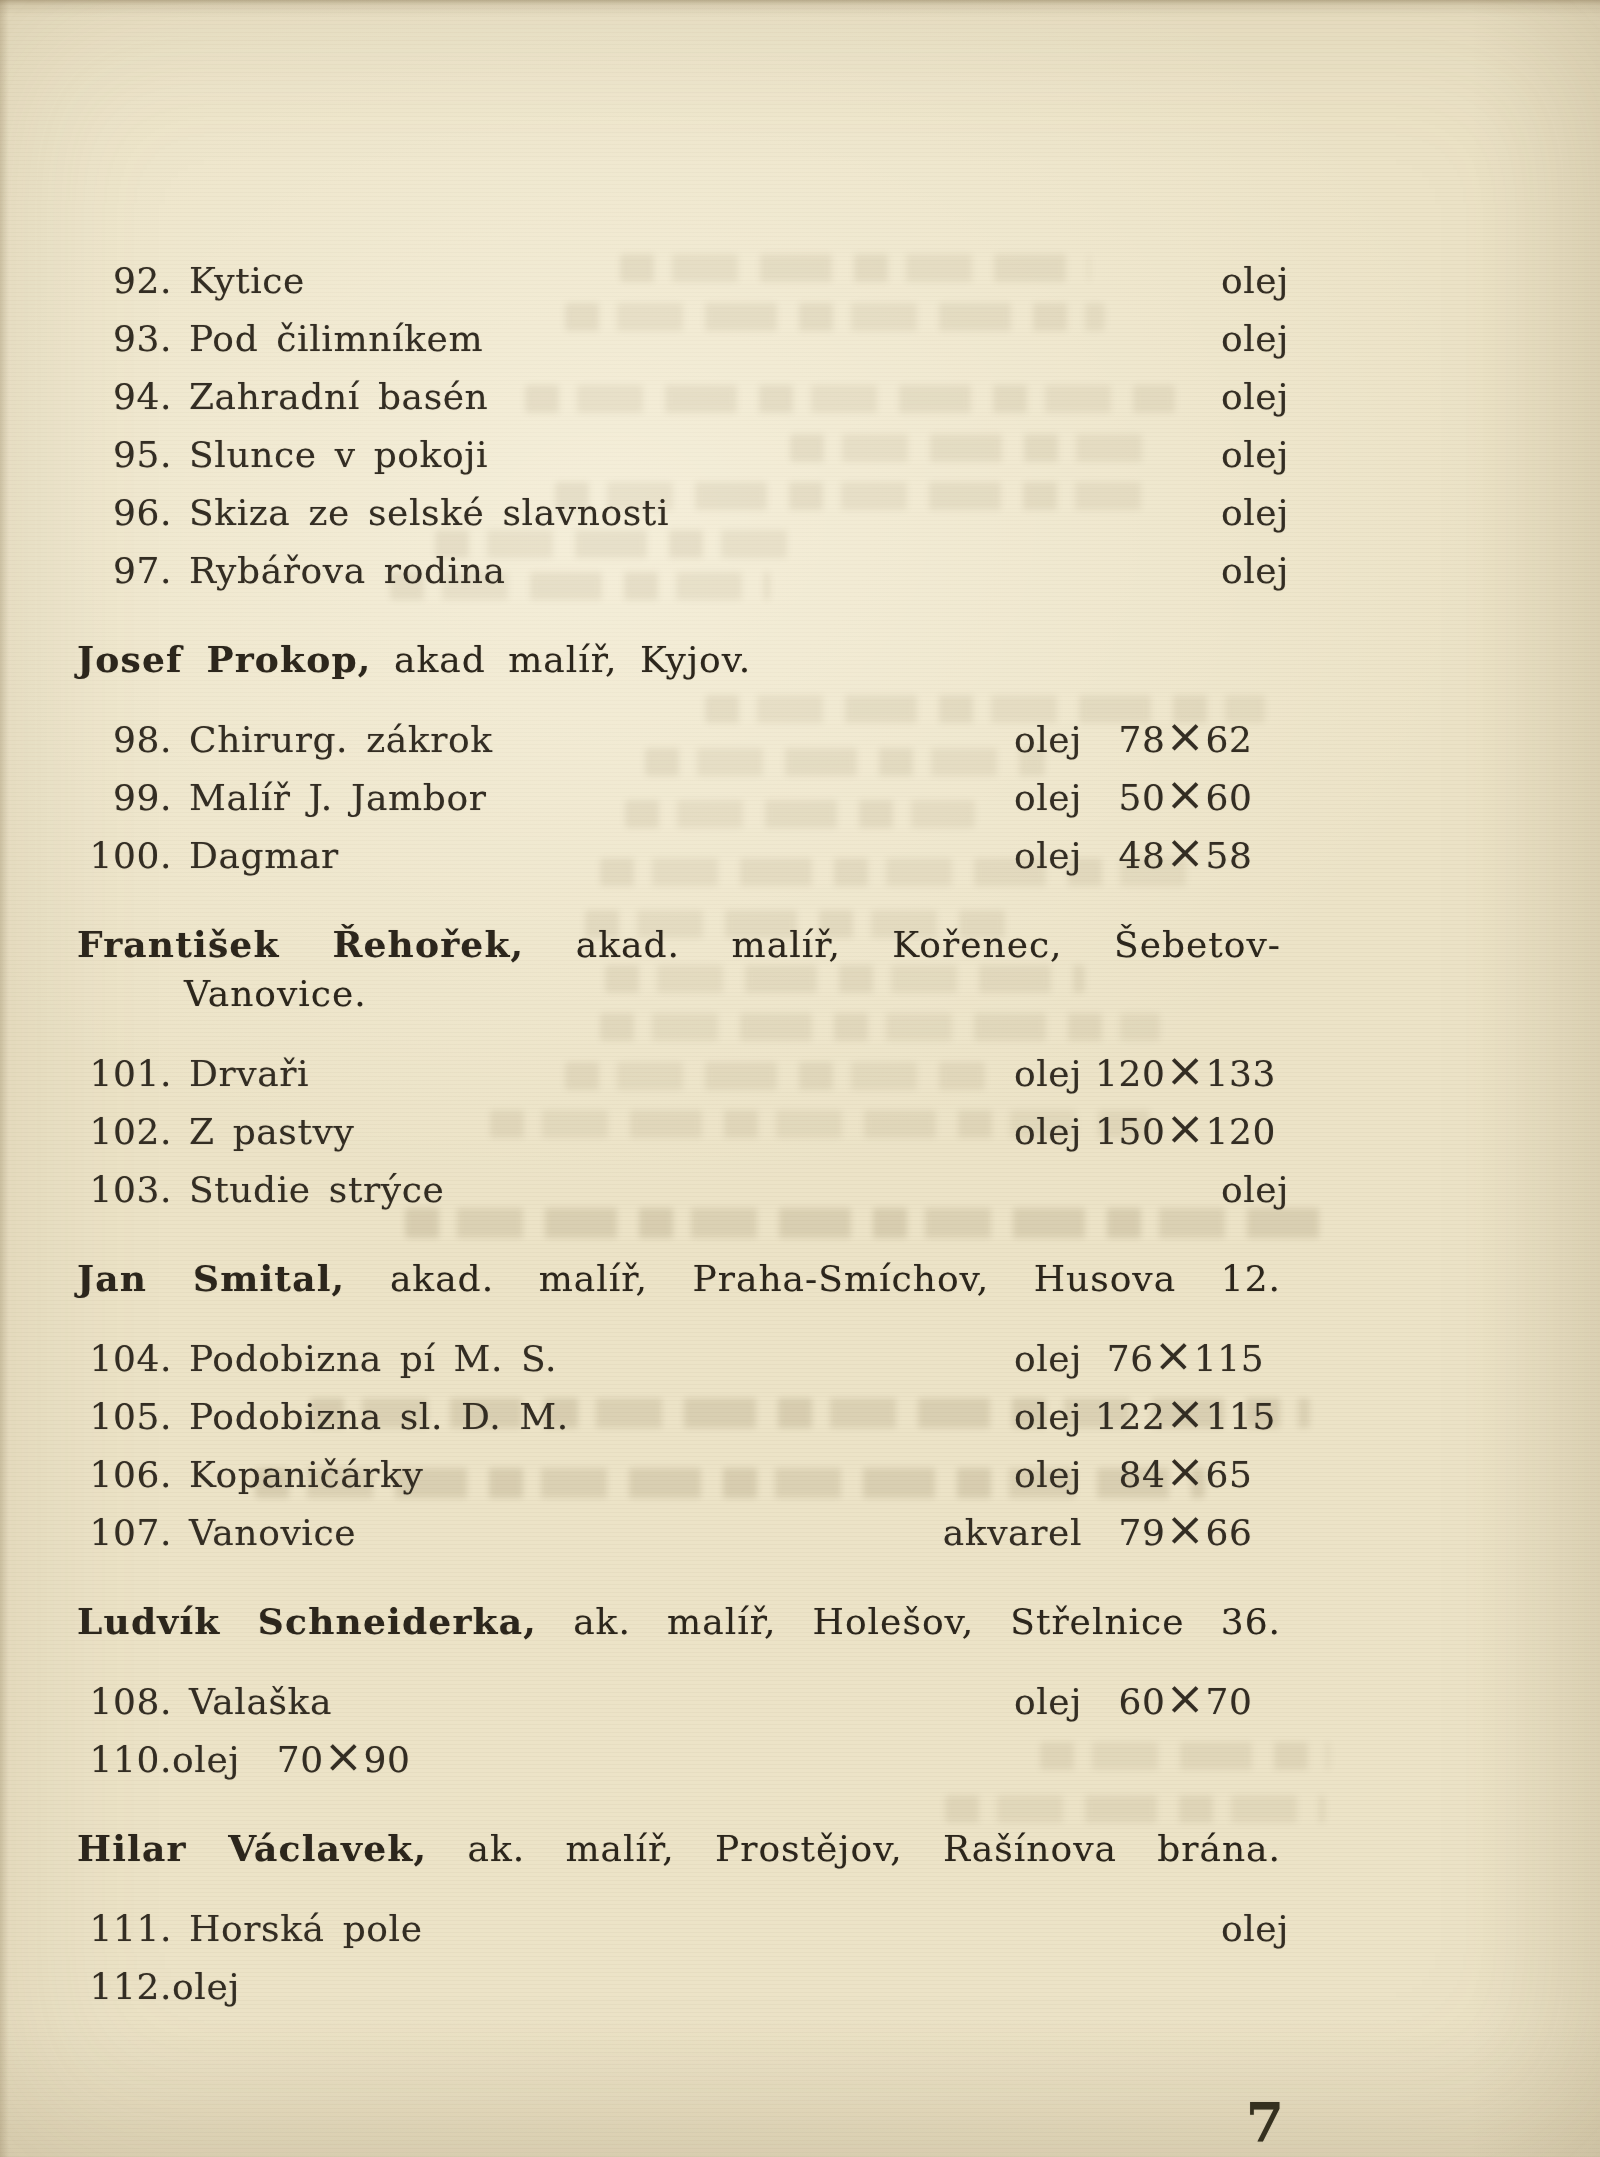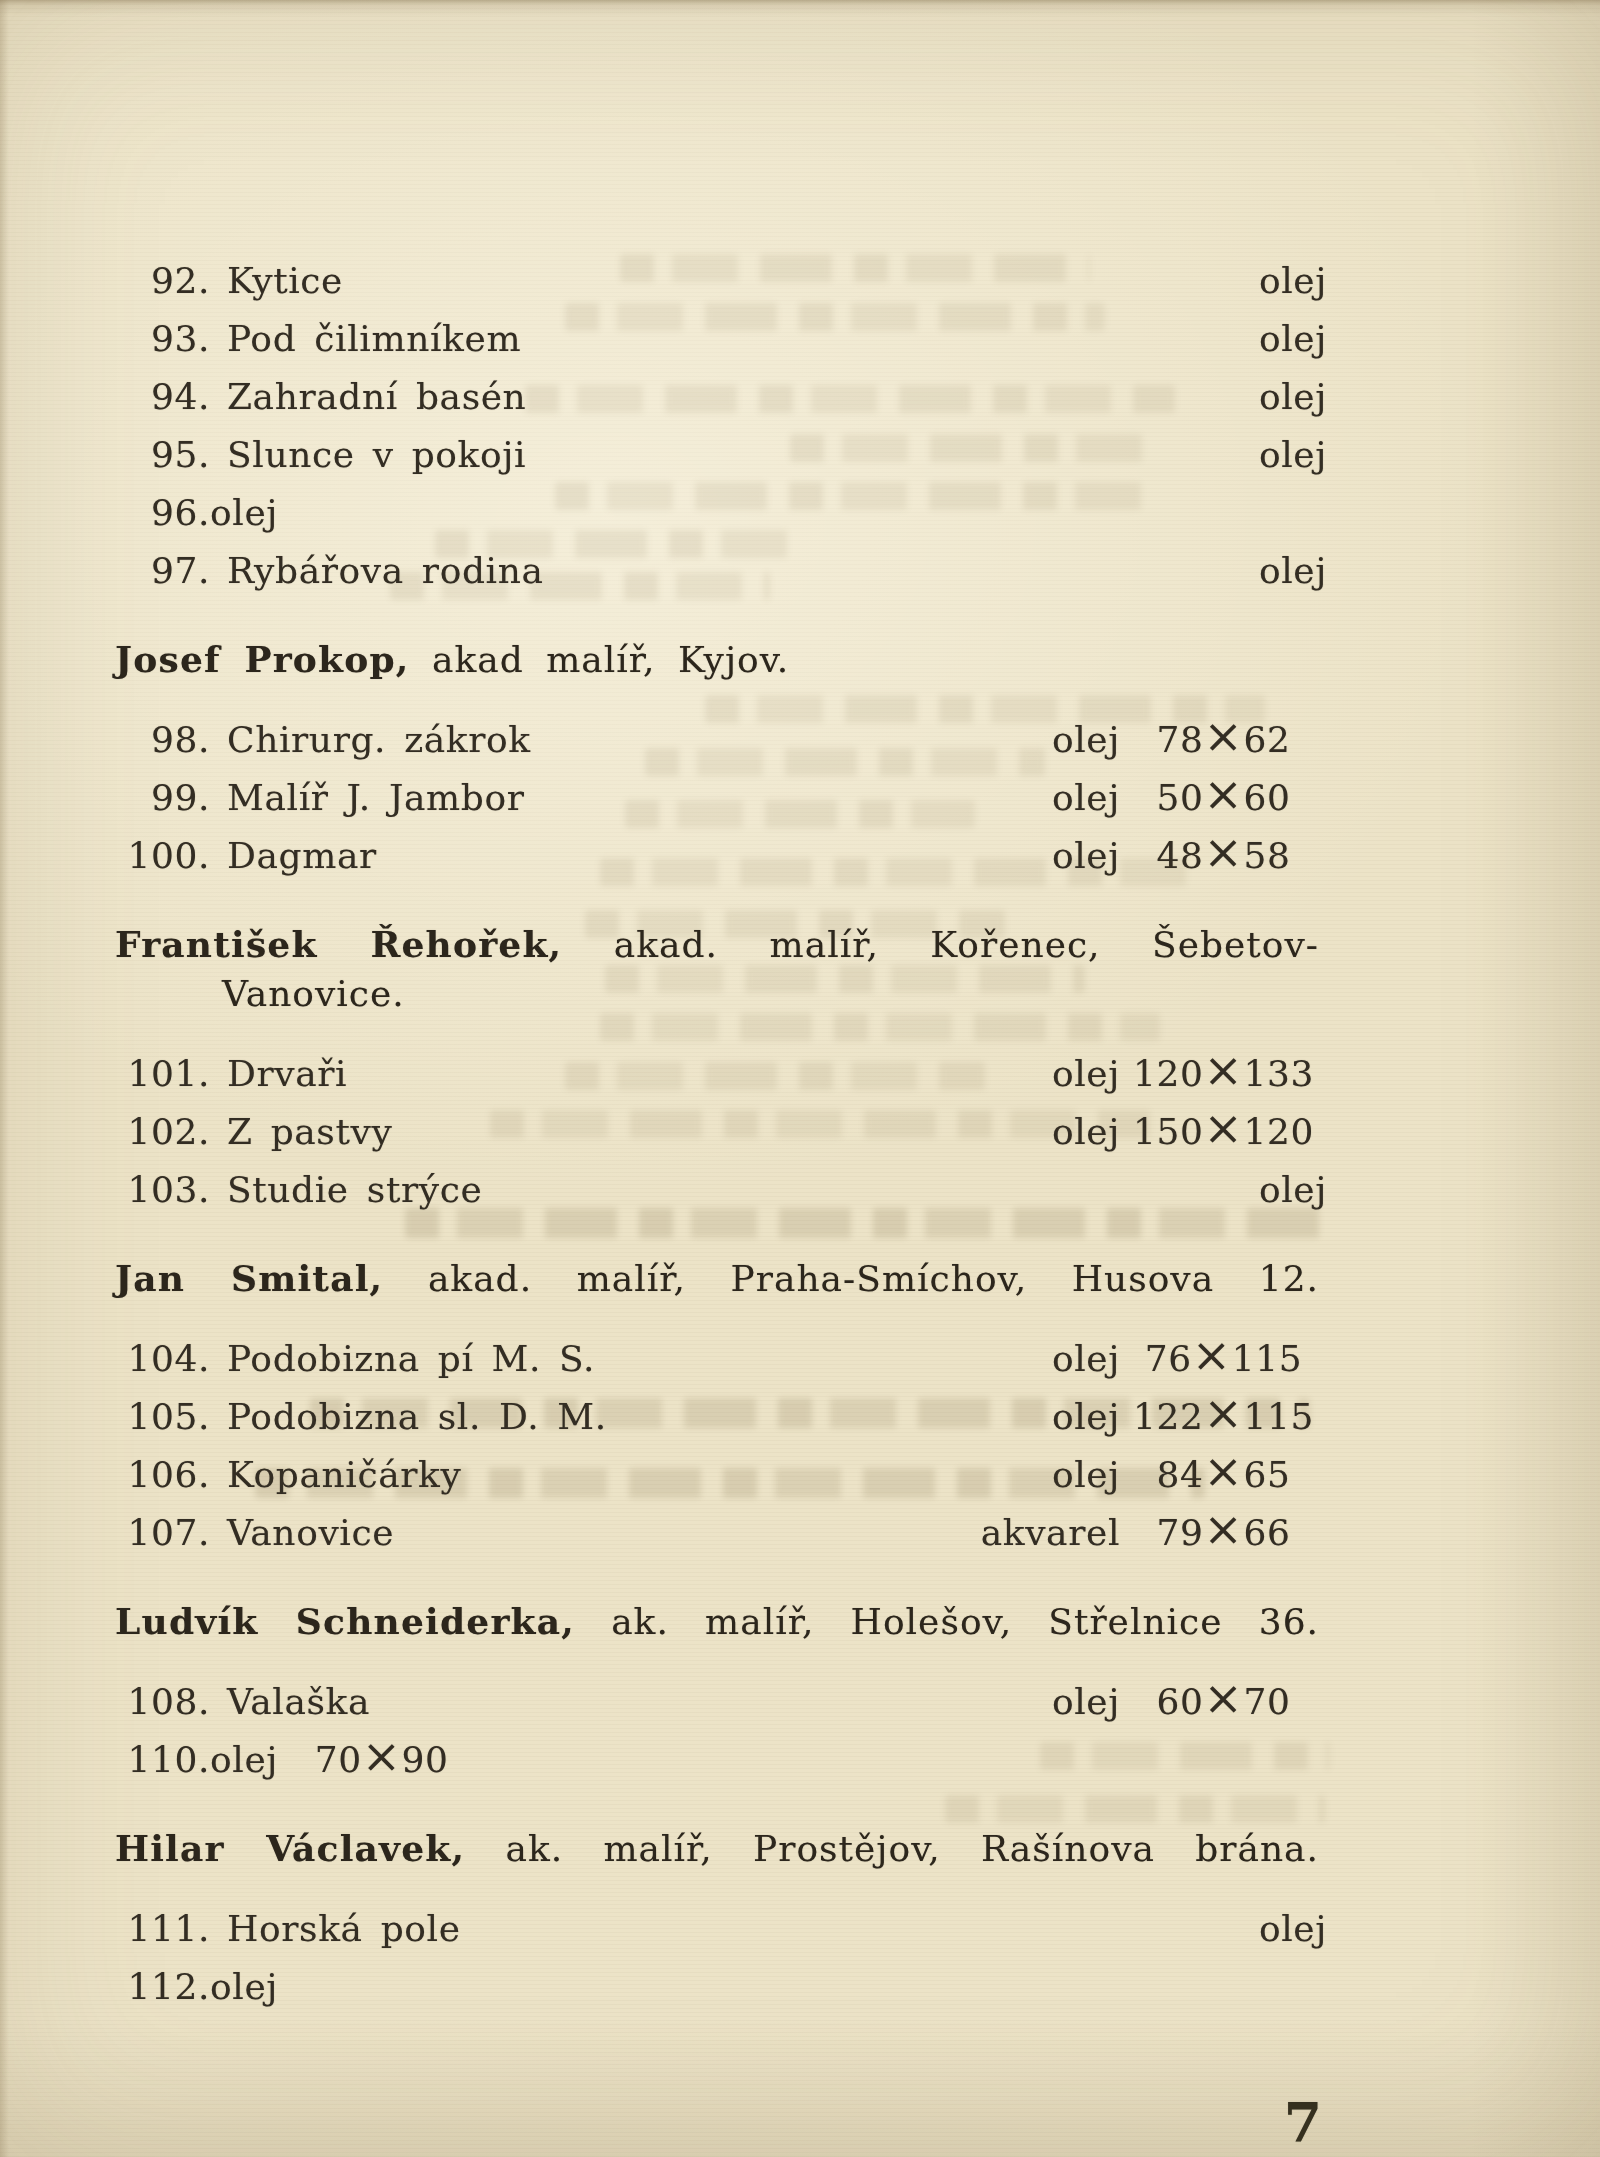--- a/index.html
+++ b/index.html
@@ -29,21 +29,21 @@
       rgba(122,106,70,.55) 0 34px, rgba(122,106,70,0) 34px 52px,
       rgba(122,106,70,.45) 52px 118px, rgba(122,106,70,0) 118px 140px,
       rgba(122,106,70,.50) 140px 212px, rgba(122,106,70,0) 212px 234px);
     filter:blur(3px);
     opacity:.20;
   }
   .ghost.strong{opacity:.32;height:30px;}
   
   .content{
     position:relative;z-index:2;
-    padding:247px 0 0 115px;
+    padding:247px 0 0 77px;
     width:1212px;
     color:#332d23;
     font-size:36px;
     letter-spacing:.6px;
     text-shadow:0 0 1px rgba(51,45,35,.35);
   }
   .row{
     display:flex;align-items:baseline;
     line-height:49px;
     word-spacing:6px;
@@ -124,20 +124,21 @@
         <span class="dims"></span>
       </div>
       <div class="row">
         <span class="no">95.</span>
         <span class="title">Slunce v pokoji</span>
         <span class="medium">olej</span>
         <span class="dims"></span>
       </div>
       <div class="row">
         <span class="no">96.</span>
+        <span class="title">Skiza ze selské slavnosti</span>
         <span class="medium">olej</span>
         <span class="dims"></span>
       </div>
       <div class="row">
         <span class="no">97.</span>
         <span class="title">Rybářova rodina</span>
         <span class="medium">olej</span>
         <span class="dims"></span>
       </div>
     </section>

